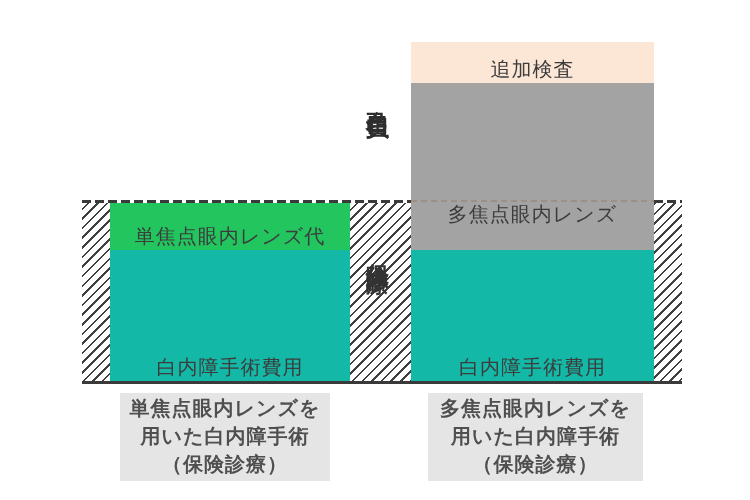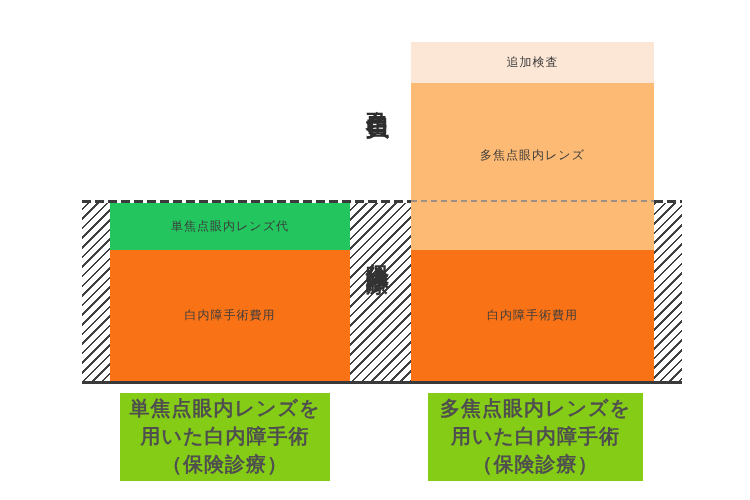--- a/index.html
+++ b/index.html
@@ -16,42 +16,42 @@
   }
   .hatch-band::before{ 
     content:"";position:absolute;left:0;top:-1px;width:100%;height:3px;
     background:repeating-linear-gradient(90deg,#3a3a3a 0 9px,#ffffff 9px 13px);
   }
   
   .bar{position:absolute;display:flex;flex-direction:column;}
   .bar-left{left:110px;top:203px;width:240px;height:178px;}
   .bar-right{left:411px;top:42px;width:243px;height:339px;}
   .sec{
-    display:flex;align-items:center;justify-content:center;
-    color:#3c3c3c;font-size:12px;font-weight:500;letter-spacing:1px;
+    display:flex;align-items:flex-end;justify-content:center;
+    color:#3c3c3c;font-size:20px;font-weight:500;letter-spacing:1px;
   }
   .sec-light-green{background:#22c55e;height:47px;}
-  .sec-dark-green{background:#f97316;flex:1;}
+  .sec-dark-green{background:#14b8a6;flex:1;}
   .sec-light-peach{background:#fce7d6;height:41px;}
-  .sec-dark-peach{background:#fdba74;height:167px;padding-bottom:22px;box-sizing:border-box;}
+  .sec-dark-peach{background:#a3a3a3;height:167px;padding-bottom:22px;box-sizing:border-box;}
   
   .gray-dash{
     position:absolute;left:411px;top:200px;width:243px;height:2px;
     background:repeating-linear-gradient(90deg,#9b8f86 0 6px,transparent 6px 10px);
   }
   
   .vtext{
     position:absolute;writing-mode:vertical-rl;text-orientation:upright;
     font-size:23px;font-weight:700;color:#2e2e2e;letter-spacing:2px;line-height:1;
   }
   .vtext-selfpay{left:366px;top:92px;}
   .vtext-insurance{left:366px;top:246px;color:#333333;}
   
   .caption{
-    position:absolute;top:393px;background:#84cc16;color:#4f4f4f;
+    position:absolute;top:393px;background:#e5e5e5;color:#4f4f4f;
     font-size:20px;font-weight:700;line-height:28px;text-align:center;
     white-space:pre-line;letter-spacing:1px;padding:1px 0 3px 0;box-sizing:border-box;
   }
   .caption-left{left:120px;width:210px;}
   .caption-right{left:428px;width:215px;}
 </style>
 </head>
 <body>
 
 <div class="canvas">

